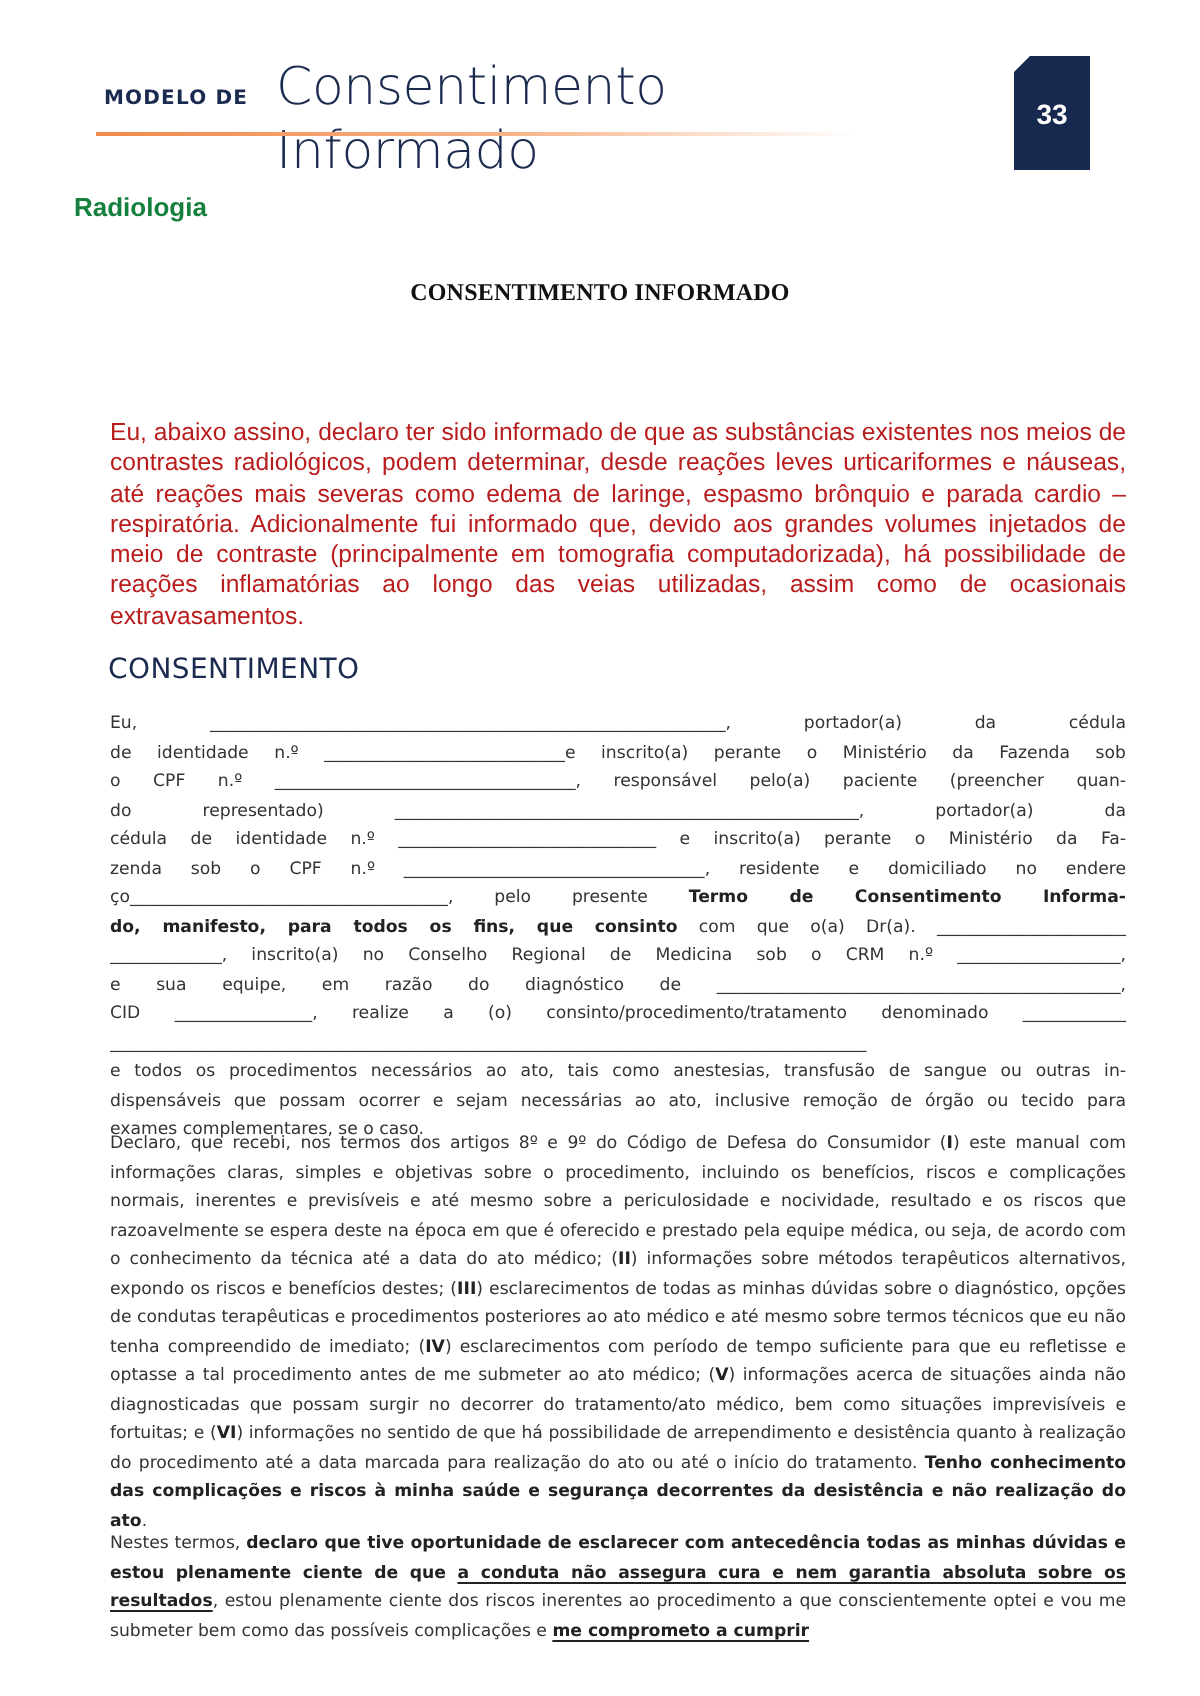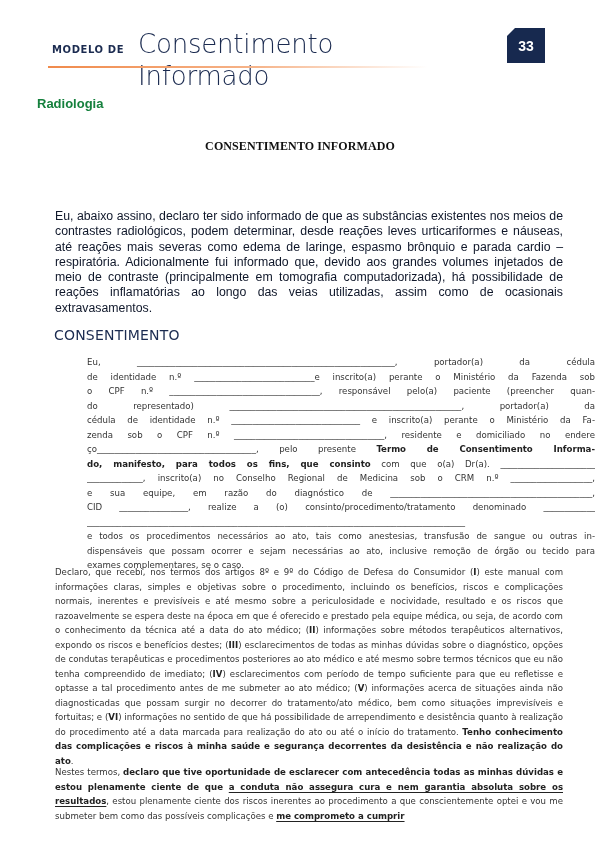--- a/index.html
+++ b/index.html
@@ -4,34 +4,34 @@
   <style>
     html, body { margin: 0; padding: 0; background: #ffffff; }
     body { width: 600px; height: 848px; position: relative; overflow: hidden; }
     .page { position: relative; width: 600px; height: 848px; }
 
     .header { position: absolute; left: 52px; top: 28px; width: 420px; height: 40px; }
     .header-small { position: absolute; left: 0; top: 16px; font-family: "DejaVu Sans", sans-serif; font-weight: bold; font-size: 10px; letter-spacing: 0.6px; color: #1b2b50; }
     .header-big { position: absolute; left: 86px; top: 0; font-family: "DejaVu Sans", sans-serif; font-weight: 300; font-size: 26px; color: #1b2b50; letter-spacing: -0.2px; line-height: 32px; }
     .header-line { position: absolute; left: 48px; top: 66px; width: 380px; height: 1.5px; background: linear-gradient(to right, #f08a4b 0%, #f6b48a 55%, rgba(255,255,255,0) 100%); }
 
-    .page-badge { position: absolute; left: 507px; top: 28px; width: 38px; height: 35px; background: #17294f; clip-path: polygon(8px 0, 100% 0, 100% 100%, 0 100%, 0 8px); color: #fff; font-family: "Liberation Sans", sans-serif; font-weight: bold; font-size: 14px; display: flex; align-items: center; justify-content: center; }
+    .page-badge { position: absolute; left: 507px; top: 28px; width: 38px; height: 57px; background: #17294f; clip-path: polygon(8px 0, 100% 0, 100% 100%, 0 100%, 0 8px); color: #fff; font-family: "Liberation Sans", sans-serif; font-weight: bold; font-size: 14px; display: flex; align-items: center; justify-content: center; }
 
     .section-label { position: absolute; left: 37px; top: 96px; font-family: "Liberation Sans", sans-serif; font-weight: bold; font-size: 13px; color: #15803d; }
 
     .doc-title { position: absolute; left: 0; width: 600px; top: 139px; text-align: center; font-family: "Liberation Serif", serif; font-weight: bold; font-size: 12px; color: #111; letter-spacing: 0.1px; }
 
-    .intro { position: absolute; left: 55px; top: 209px; width: 508px; font-family: "Liberation Sans", sans-serif; font-size: 12.3px; line-height: 15.3px; color: #0f172a; text-align: justify; }
+    .intro { position: absolute; left: 55px; top: 209px; width: 508px; font-family: "Liberation Sans", sans-serif; font-size: 12.3px; line-height: 15.3px; color: #b91c1c; text-align: justify; }
 
     .consent-heading { position: absolute; left: 54px; top: 327px; font-family: "DejaVu Sans", sans-serif; font-size: 14px; color: #1b2b50; letter-spacing: 0.2px; }
 
     .body-block { position: absolute; left: 55px; width: 508px; font-family: "DejaVu Sans", sans-serif; font-size: 8.6px; line-height: 14.5px; color: #333; text-align: justify; }
     .body-block b { color: #222; }
     .body-block u { text-decoration-thickness: 1px; text-underline-offset: 1.5px; }
-    .form-block { top: 355px; margin-left: 32px; }
+    .form-block { top: 355px; }
     .declaro-block { top: 565px; }
     .nestes-block { top: 765px; }
     .line { display: block; white-space: nowrap; overflow: hidden; text-align-last: justify; text-align: justify; }
     .line.last { text-align-last: left; }
   </style>
 </head>
 <body>
 
 <div class="page">
 

